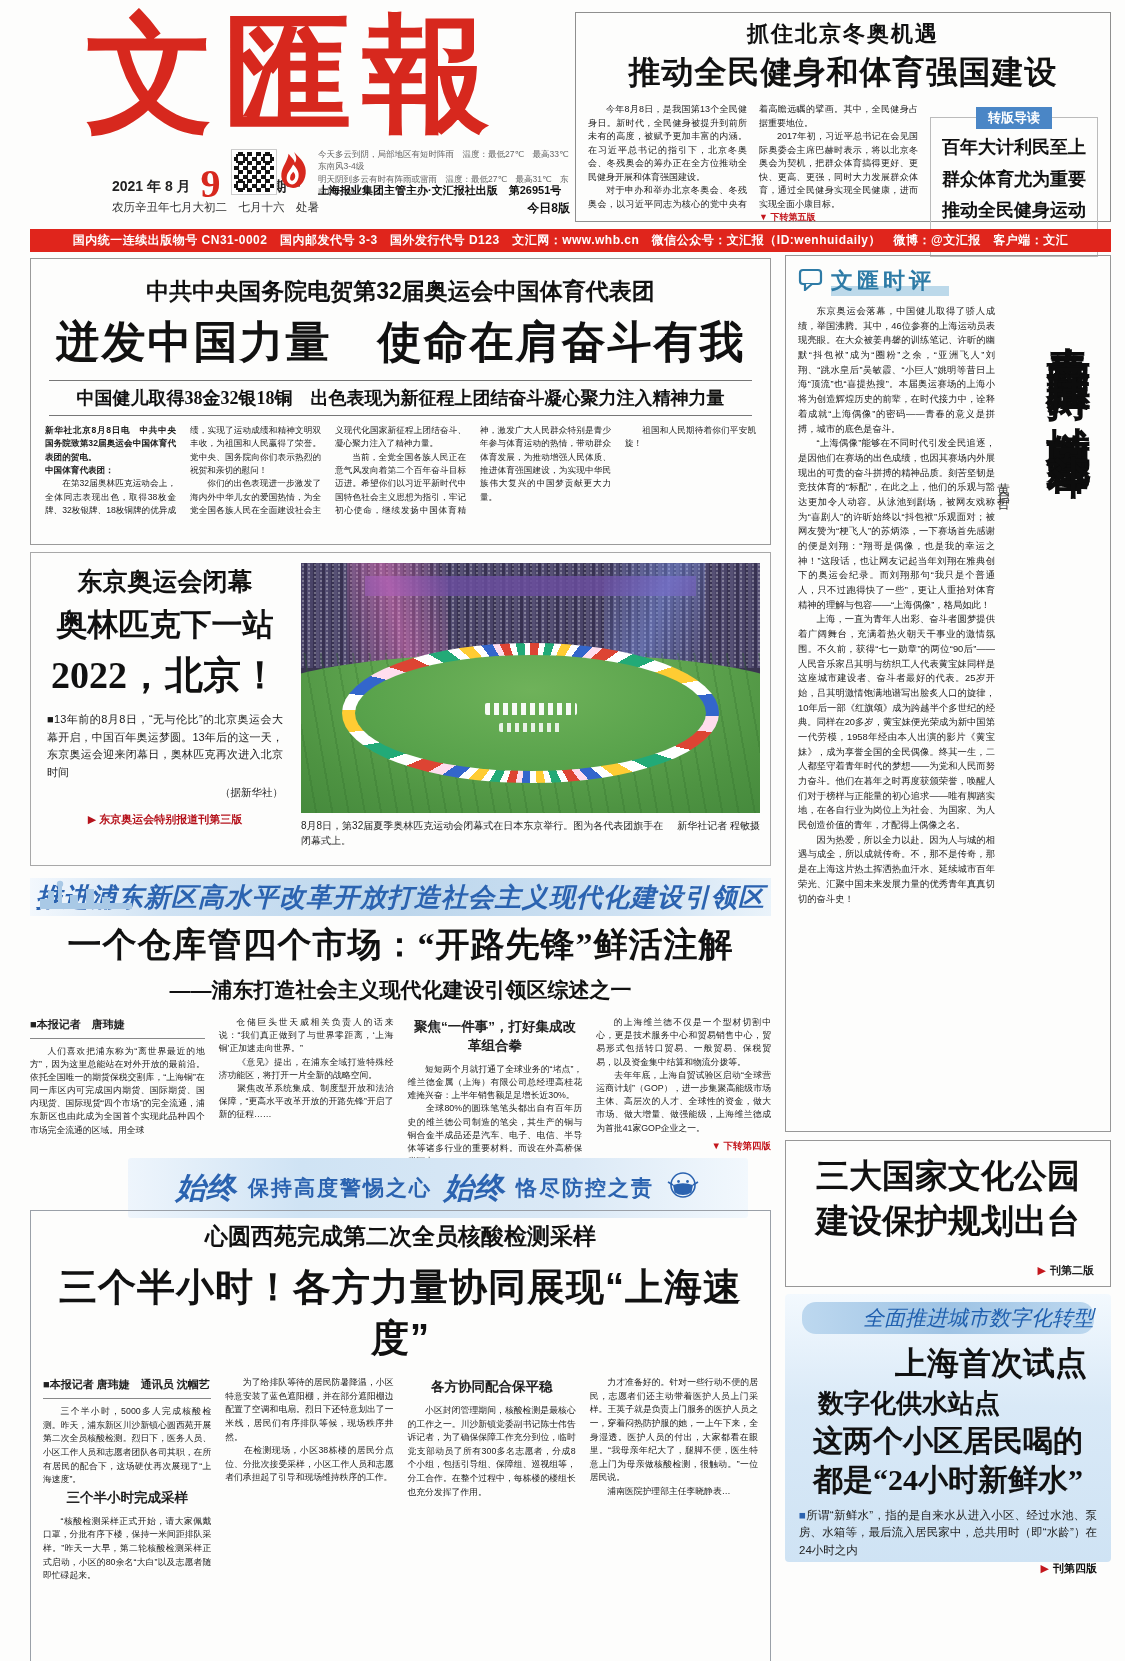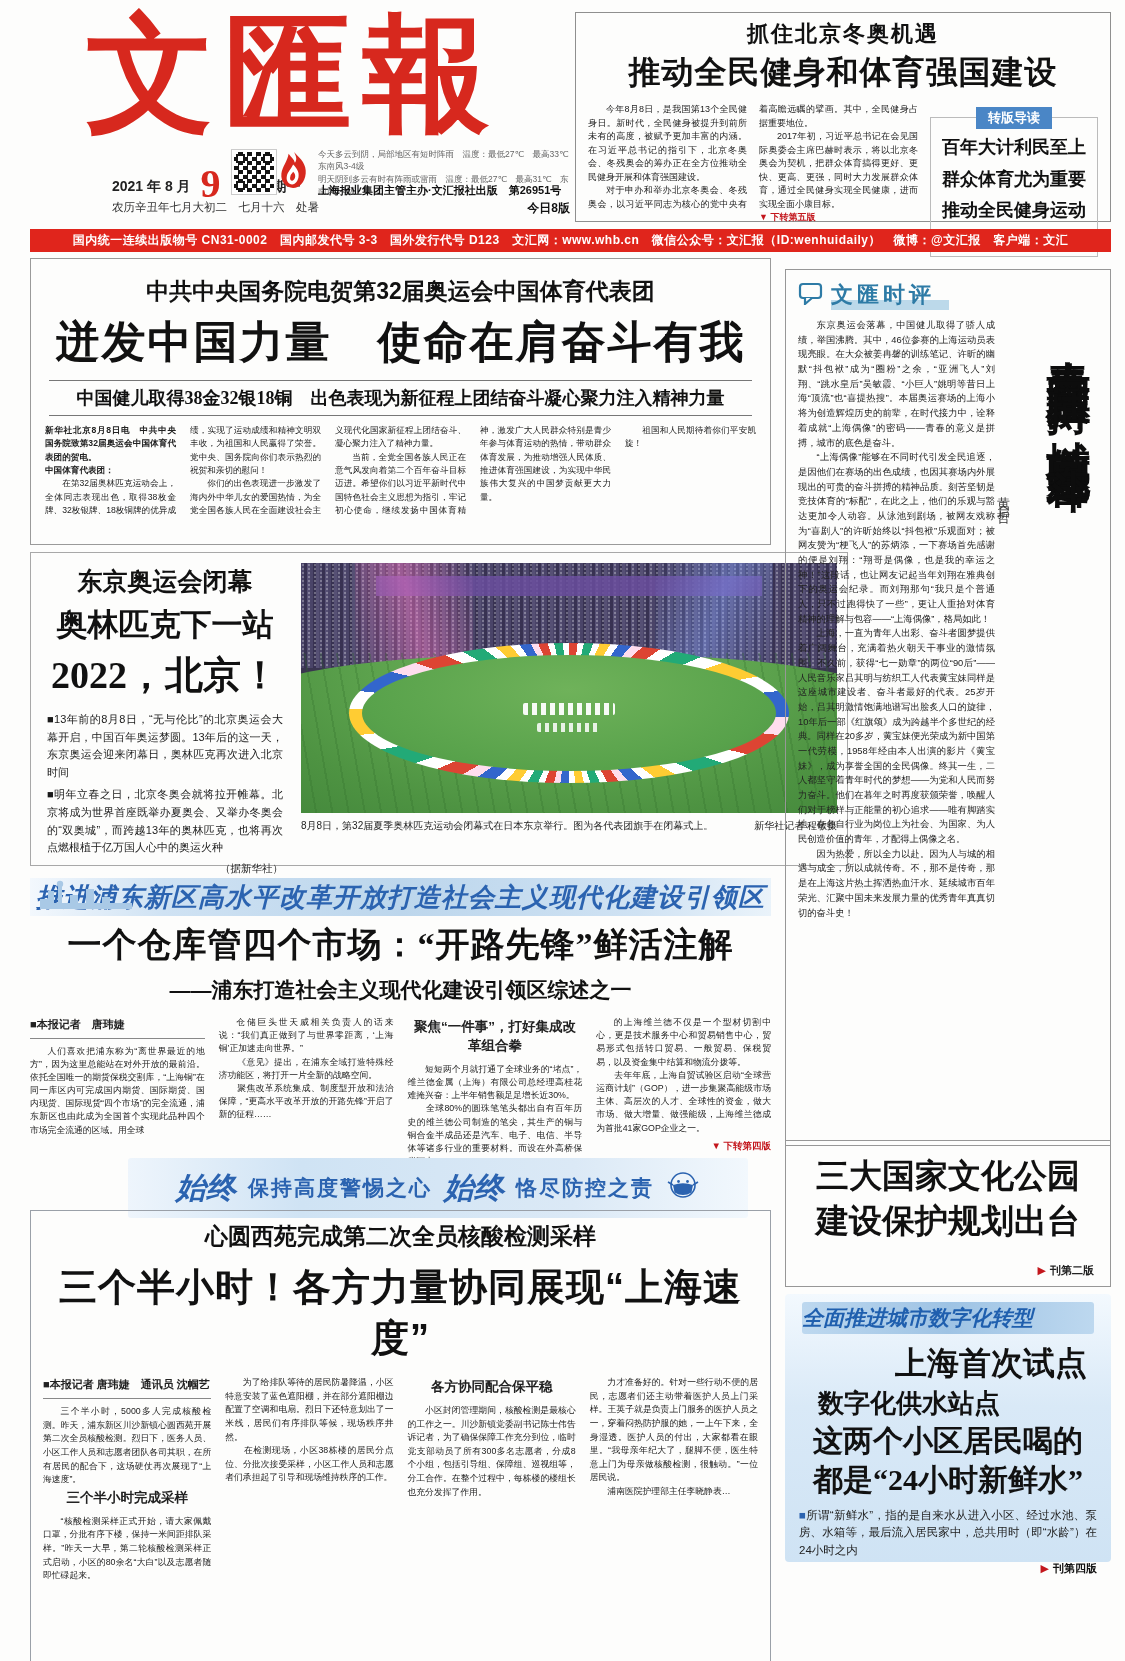--- a/index.html
+++ b/index.html
@@ -40,21 +40,21 @@
   
   .lead-box{left:30px;top:258px;width:741px;height:287px;border:1px solid #9a9a9a;box-sizing:border-box;padding:15px 14px;}
   .lead-kicker{text-align:center;font-size:23px;font-weight:900;margin-top:2px;}
   .lead-headline{text-align:center;font-size:44px;font-weight:900;letter-spacing:2px;margin:6px 0 8px;}
   .lead-deck{text-align:center;font-size:18px;font-weight:900;border-top:1px solid #777;border-bottom:1px solid #777;
              padding:5px 0;margin:0 4px 8px;font-family:"Liberation Serif","DejaVu Serif",serif;}
   .lead-body{column-count:5;column-gap:14px;font-size:8.6px;line-height:1.55;height:132px;overflow:hidden;color:#222;}
   .lead-body p{margin:0;text-indent:2em;}
   .lead-body p.nf{text-indent:0;font-weight:bold;}
   
-  .tokyo-box{left:30px;top:552px;width:818px;height:314px;border:1px solid #a8a8a8;box-sizing:border-box;
+  .tokyo-box{left:30px;top:552px;width:741px;height:314px;border:1px solid #a8a8a8;box-sizing:border-box;
              padding:10px;display:flex;gap:12px;}
   .tk-left{width:236px;padding:2px 6px 0;}
   .tk-t1{text-align:center;font-size:25px;font-weight:900;}
   .tk-t2{text-align:center;font-size:31px;font-weight:900;margin-top:6px;}
   .tk-t3{text-align:center;font-size:38px;font-weight:900;margin:4px 0 10px;}
   .tk-left p{margin:0 0 5px;font-size:11px;line-height:1.6;color:#1a1a1a;}
   .tk-credit{text-align:right;font-size:10.5px;color:#222;}
   .tk-more{color:#b5121b;font-weight:bold;font-size:11px;text-align:center;margin-top:12px;}
   .tk-right{flex:1;}
   .photo{position:relative;width:100%;height:250px;background:#3a3550;overflow:hidden;}
@@ -77,21 +77,21 @@
   .ph-ring-in{position:absolute;left:calc(9% + 13px);right:calc(9% + 13px);top:calc(32% + 12px);
      height:calc(56% - 24px);border-radius:50%;
      background:radial-gradient(ellipse at 50% 30%,#6fb25a 0%,#58a24b 70%,#509447 100%);}
   .ph-mark{position:absolute;left:50%;top:56%;transform:translateX(-50%);width:92px;height:12px;
      background:repeating-linear-gradient(90deg,rgba(255,255,255,.95) 0 5px,transparent 5px 9px);border-radius:2px;}
   .ph-mark2{position:absolute;left:50%;top:64%;transform:translateX(-50%);width:64px;height:9px;
      background:repeating-linear-gradient(90deg,rgba(255,255,255,.85) 0 4px,transparent 4px 8px);border-radius:2px;}
   .tk-caprow{display:flex;justify-content:space-between;gap:10px;margin-top:6px;font-size:10px;line-height:1.45;color:#222;}
   .tk-photocredit{white-space:nowrap;}
   
-  .sp-box{left:785px;top:269px;width:326px;height:877px;border:1px solid #979797;box-sizing:border-box;padding:10px 12px;}
+  .sp-box{left:785px;top:255px;width:326px;height:877px;border:1px solid #979797;box-sizing:border-box;padding:10px 12px;}
   .sp-head{display:flex;align-items:center;gap:7px;margin-bottom:8px;}
   .sp-label{font-size:22px;font-weight:900;color:#2e7ba6;letter-spacing:4px;
             background:linear-gradient(transparent 68%,#bcd9ea 68%);padding-right:14px;}
   .sp-wrap{position:relative;height:806px;}
   .sp-body{width:197px;font-size:9.3px;line-height:1.58;color:#222;}
   .sp-body p{margin:0;text-indent:2em;}
   .sp-author{position:absolute;right:86px;top:168px;writing-mode:vertical-rl;font-size:13px;letter-spacing:7px;color:#333;}
   .sp-vtitle{position:absolute;right:2px;top:8px;writing-mode:vertical-rl;font-size:44px;font-weight:900;
              letter-spacing:4px;line-height:1.25;color:#0d0d0d;font-family:"Liberation Serif","DejaVu Serif",serif;}
   
@@ -126,21 +126,21 @@
   
   .cu-box{left:785px;top:1140px;width:326px;height:147px;border:1px solid #979797;box-sizing:border-box;
           text-align:center;padding-top:13px;}
   .cu-k{font-size:23px;font-weight:900;}
   .cu-l{font-size:33px;font-weight:900;line-height:1.35;font-family:Liberation Serif, serif;}
   .cu-more{position:absolute;right:16px;bottom:8px;font-size:11px;font-weight:bold;color:#222;}
   .tri{color:#c3161c;margin-right:4px;}
   .dg-box{left:785px;top:1294px;width:326px;height:268px;border-radius:4px;box-sizing:border-box;
      background:linear-gradient(180deg,#f3f9fe,#d9e9f7 42%,#cfe3f4);padding:8px 14px;}
   .dg-banner{width:292px;margin:0 auto 8px;background:linear-gradient(90deg,#bdd8ef,#9ec3e4 50%,#bdd8ef);
-     color:#1f5fae;font-weight:700;font-style:italic;font-size:21px;text-align:left;padding:2px 0;border-radius:3px;}
+     color:#1f5fae;font-weight:400;font-style:italic;font-size:21px;text-align:right;padding:2px 0;border-radius:14px;}
   .dg-l1{font-size:32px;font-weight:900;text-indent:3em;}
   .dg-l2{font-size:26px;font-weight:900;text-align:center;margin-right:3em;}
   .dg-h{font-size:30px;font-weight:900;text-align:center;line-height:1.3;
         font-family:"Liberation Serif","DejaVu Serif",serif;}
   .dg-body{font-size:11.5px;line-height:1.5;margin-top:8px;color:#222;}
   .dg-sq{color:#2b63b0;}
   .dg-more{text-align:right;font-size:11px;font-weight:bold;margin-top:2px;}
 </style>
 </head>
 <body>
@@ -210,21 +210,20 @@
 
     </div>
   </div>
 
   <div class="abs tokyo-box">
     <div class="tk-left">
       <div class="tk-t1">东京奥运会闭幕</div>
       <div class="tk-t2 serif">奥林匹克下一站</div>
       <div class="tk-t3 serif">2022，北京！</div>
       <p class="jt">■13年前的8月8日，“无与伦比”的北京奥运会大幕开启，中国百年奥运梦圆。13年后的这一天，东京奥运会迎来闭幕日，奥林匹克再次进入北京时间</p>
-      <p class="jt">■明年立春之日，北京冬奥会就将拉开帷幕。北京将成为世界首座既举办夏奥会、又举办冬奥会的“双奥城”，而跨越13年的奥林匹克，也将再次点燃根植于亿万国人心中的奥运火种</p>
       <div class="tk-credit">（据新华社）</div>
       <div class="tk-more">▶ 东京奥运会特别报道刊第三版</div>
     </div>
     <div class="tk-right">
       <div class="photo">
         <div class="ph-stands"></div>
         <div class="ph-crowd"></div>
         <div class="ph-screen"></div>
         <div class="ph-beam1"></div>
         <div class="ph-beam2"></div>

